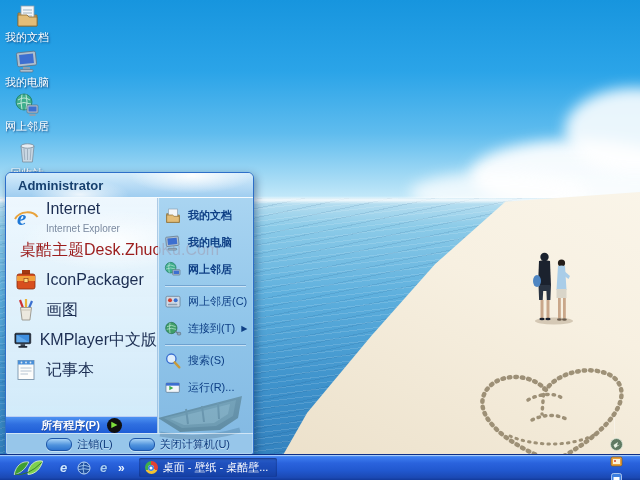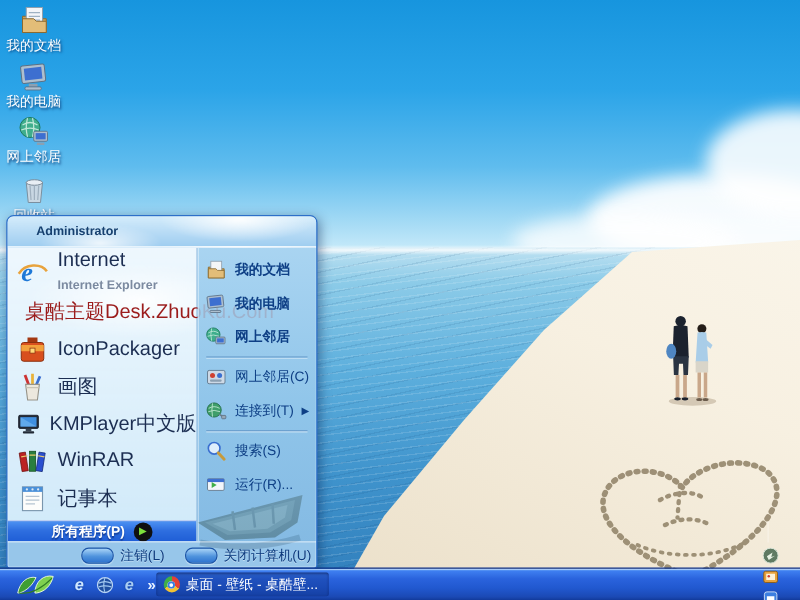--- a/index.html
+++ b/index.html
@@ -33,70 +33,70 @@
   .dicon .ig{display:block;margin:0 auto;}
   .dicon .lbl{display:block;margin-top:1px;font-size:11px;line-height:12px;color:#fff;
     text-shadow:1px 1px 2px rgba(5,50,110,.9);white-space:nowrap;}
 
   
   .smenu{position:absolute;left:5px;top:172px;width:247px;height:281px;z-index:50;
     border:1px solid #2d6fc9;border-radius:6px 6px 3px 3px;overflow:hidden;
     box-shadow:0 0 0 1px rgba(255,255,255,.55) inset,2px 3px 9px rgba(0,25,70,.45);
     background:#9cc8ec;}
   .sm-boat{position:absolute;right:3px;bottom:4px;z-index:0;opacity:.95;}
-  .sm-head{position:relative;z-index:2;height:24px;display:flex;align-items:center;padding-left:23px;
+  .sm-head{position:relative;z-index:2;height:24px;display:flex;align-items:center;padding-left:12px;
     background:radial-gradient(90px 26px at 75% 10%,rgba(255,255,255,.95),rgba(255,255,255,0) 70%),
                radial-gradient(70px 22px at 30% 90%,rgba(255,255,255,.8),rgba(255,255,255,0) 70%),
                linear-gradient(180deg,#d4ecfb,#9fcdf0);
     border-bottom:1px solid rgba(255,255,255,.7);
-    font-size:10px;font-weight:bold;color:#16406f;}
+    font-size:13px;font-weight:bold;color:#16406f;}
   .sm-body{position:relative;z-index:1;display:flex;height:235px;}
   .sm-left{width:151px;display:flex;flex-direction:column;padding-top:3px;
     background:radial-gradient(120px 40px at 70% 18%,rgba(255,255,255,.9),rgba(255,255,255,0) 75%),
                linear-gradient(180deg,rgba(244,251,255,.93),rgba(215,238,251,.88));
     border-right:1px solid rgba(120,165,210,.55);}
   .ml-item{height:30px;display:flex;align-items:center;gap:7px;padding-left:7px;cursor:pointer;}
   .ml-item.two{height:34px;}
   .ml-label{font-size:16px;font-weight:normal;color:#1c2e52;white-space:nowrap;}
-  .ml-sub{font-size:10px;font-weight:bold;color:#7b8aa0;line-height:11px;margin-top:38px;}
+  .ml-sub{font-size:10px;font-weight:normal;color:#7b8aa0;line-height:11px;margin-top:38px;}
   .ml-label.red{color:#9b1c1c;}
   .ml-spacer{flex:1;}
   .allprog{height:16px;margin-top:2px;display:flex;align-items:center;justify-content:center;gap:7px;
     background:linear-gradient(180deg,#4d92f2,#2f6fe0 45%,#1f5ed6);cursor:pointer;
     border-top:1px solid rgba(255,255,255,.7);}
   .allprog .t{color:#fff;font-size:11px;font-weight:bold;text-shadow:0 1px 1px rgba(0,20,80,.5);}
   .ap-circle{width:15px;height:15px;border-radius:50%;background:#101010;color:#7ee03c;
     display:flex;align-items:center;justify-content:center;font-size:8px;line-height:8px;}
   .sm-right{flex:1;padding-top:4px;
     background:linear-gradient(180deg,rgba(171,214,242,.88),rgba(140,196,233,.78) 55%,rgba(118,178,222,.62));
     box-shadow:inset 1px 0 0 rgba(255,255,255,.55);}
   .mr-item{height:27px;display:flex;align-items:center;gap:6px;padding:0 6px;cursor:pointer;
     font-size:11px;color:#0e3f85;white-space:nowrap;}
   .mr-item.b{font-weight:bold;}
   .mr-arrow{margin-left:auto;font-size:8px;color:#0e3f85;}
   .mr-sep{height:1px;margin:2px 7px;background:rgba(60,110,170,.4);box-shadow:0 1px 0 rgba(255,255,255,.5);}
   .sm-foot{position:relative;z-index:1;height:20px;display:flex;align-items:center;justify-content:flex-end;
-    gap:16px;padding-right:4px;background:rgba(148,197,233,.55);border-top:1px solid rgba(255,255,255,.55);}
+    gap:16px;padding-right:23px;background:rgba(148,197,233,.55);border-top:1px solid rgba(255,255,255,.55);}
   .pw-item{display:flex;align-items:center;gap:5px;cursor:pointer;font-size:11px;color:#0d3a7d;
     text-shadow:0 1px 0 rgba(255,255,255,.4);}
   .pill{width:24px;height:11px;border-radius:6px;border:1px solid #1d56a8;
     background:linear-gradient(180deg,#a8d3f7,#4f93dd 55%,#2f74cf);box-shadow:0 1px 1px rgba(255,255,255,.5);}
 
   
   .taskbar{position:absolute;left:0;bottom:0;width:640px;height:25px;z-index:60;display:flex;align-items:center;
     background:linear-gradient(180deg,#7db7f7 0%,#3e7ef0 8%,#2a63dd 32%,#2158cf 62%,#1b49b4 90%,#123a9b 100%);
     border-top:1px solid #0d2f86;box-shadow:inset 0 1px 0 rgba(255,255,255,.4);}
   .start-leaf{margin-left:8px;cursor:pointer;display:flex;align-items:center;}
   .ql{display:flex;align-items:center;gap:5px;margin-left:10px;}
   .qli{width:15px;height:16px;display:flex;align-items:center;justify-content:center;cursor:pointer;
     font-size:13px;font-weight:bold;font-style:italic;line-height:14px;}
   .qli.e1{color:#cfe7ff;text-shadow:0 0 2px #0c3f9e;}
   .qli.e2{color:#a9cdf2;text-shadow:0 0 2px #0c3f9e;}
   .chev{color:#e8f2ff;font-size:12px;font-weight:bold;margin-left:2px;cursor:pointer;font-style:normal;}
-  .tb-task{height:19px;width:126px;display:flex;align-items:center;gap:5px;padding:0 6px;
+  .tb-task{margin-left:14px;height:19px;width:126px;display:flex;align-items:center;gap:5px;padding:0 6px;
     border-radius:2px;background:rgba(8,35,110,.28);box-shadow:inset 0 1px 2px rgba(0,0,40,.45);
     color:#fff;font-size:11px;white-space:nowrap;overflow:hidden;cursor:pointer;}
   .tb-task .cicon{width:13px;height:13px;border-radius:50%;flex:0 0 13px;
     background:conic-gradient(#e34234 0 120deg,#f2c232 120deg 240deg,#3fae49 240deg 360deg);
     position:relative;}
   .tb-task .cicon::after{content:"";position:absolute;left:3.5px;top:3.5px;width:6px;height:6px;border-radius:50%;
     background:#fff;box-shadow:inset 0 0 0 1.5px #3a7fe0;}
   .tray{margin-left:auto;display:flex;align-items:center;gap:4px;padding-right:7px;flex-direction:column;}
   .tray-sep{width:1px;height:17px;background:rgba(255,255,255,.35);margin-right:4px;}
   .ticon{width:13px;height:13px;display:block;cursor:pointer;}
@@ -262,33 +262,20 @@
           <svg width="26" height="26" viewBox="0 0 26 26">
             <rect x="2.5" y="4" width="21" height="14" rx="1.5" fill="#222a36" stroke="#0e1420" stroke-width="0.8"></rect>
             <rect x="4.5" y="6" width="17" height="10" fill="#3f8fe0"></rect>
             <path d="M4.5 6 L21.5 16 L4.5 16 Z" fill="#6fb4f0" opacity="0.7"></path>
             <rect x="10" y="18.5" width="6" height="2.5" fill="#37414e"></rect>
             <rect x="7" y="21" width="12" height="2.2" rx="1" fill="#222a36"></rect>
           </svg>
           <span class="ml-label">KMPlayer中文版</span>
         </div>
 
-        <div class="ml-item">
-          <svg width="26" height="26" viewBox="0 0 26 26">
-            <rect x="3.5" y="6" width="5" height="15" fill="#bb2222" stroke="#701010" stroke-width="0.6" transform="rotate(-9 6 13.5)"></rect>
-            <rect x="10.5" y="5" width="5" height="16" fill="#2a7f3f" stroke="#14501f" stroke-width="0.6"></rect>
-            <rect x="17" y="6" width="5" height="15" fill="#2a4fd0" stroke="#122a7a" stroke-width="0.6" transform="rotate(9 19.5 13.5)"></rect>
-            <g stroke="#e8c96a" stroke-width="1">
-                <line x1="4" y1="9.5" x2="9" y2="8.6"></line>
-                <line x1="10.5" y1="8" x2="15.5" y2="8"></line>
-                <line x1="17.5" y1="8.6" x2="22.5" y2="9.5"></line>
-              </g>
-          </svg>
-          <span class="ml-label">WinRAR</span>
-        </div>
 
         <div class="ml-item">
           <svg width="26" height="26" viewBox="0 0 26 26">
             <rect x="5" y="3.5" width="16" height="19" fill="#fdfdfb" stroke="#7a96ad" stroke-width="0.9"></rect>
             <rect x="5" y="3.5" width="16" height="4" fill="#4a90d9"></rect>
             <g stroke="#b5c4d2" stroke-width="1">
                 <line x1="7.5" y1="11" x2="18.5" y2="11"></line>
                 <line x1="7.5" y1="14" x2="18.5" y2="14"></line>
                 <line x1="7.5" y1="17" x2="15" y2="17"></line>
               </g>

